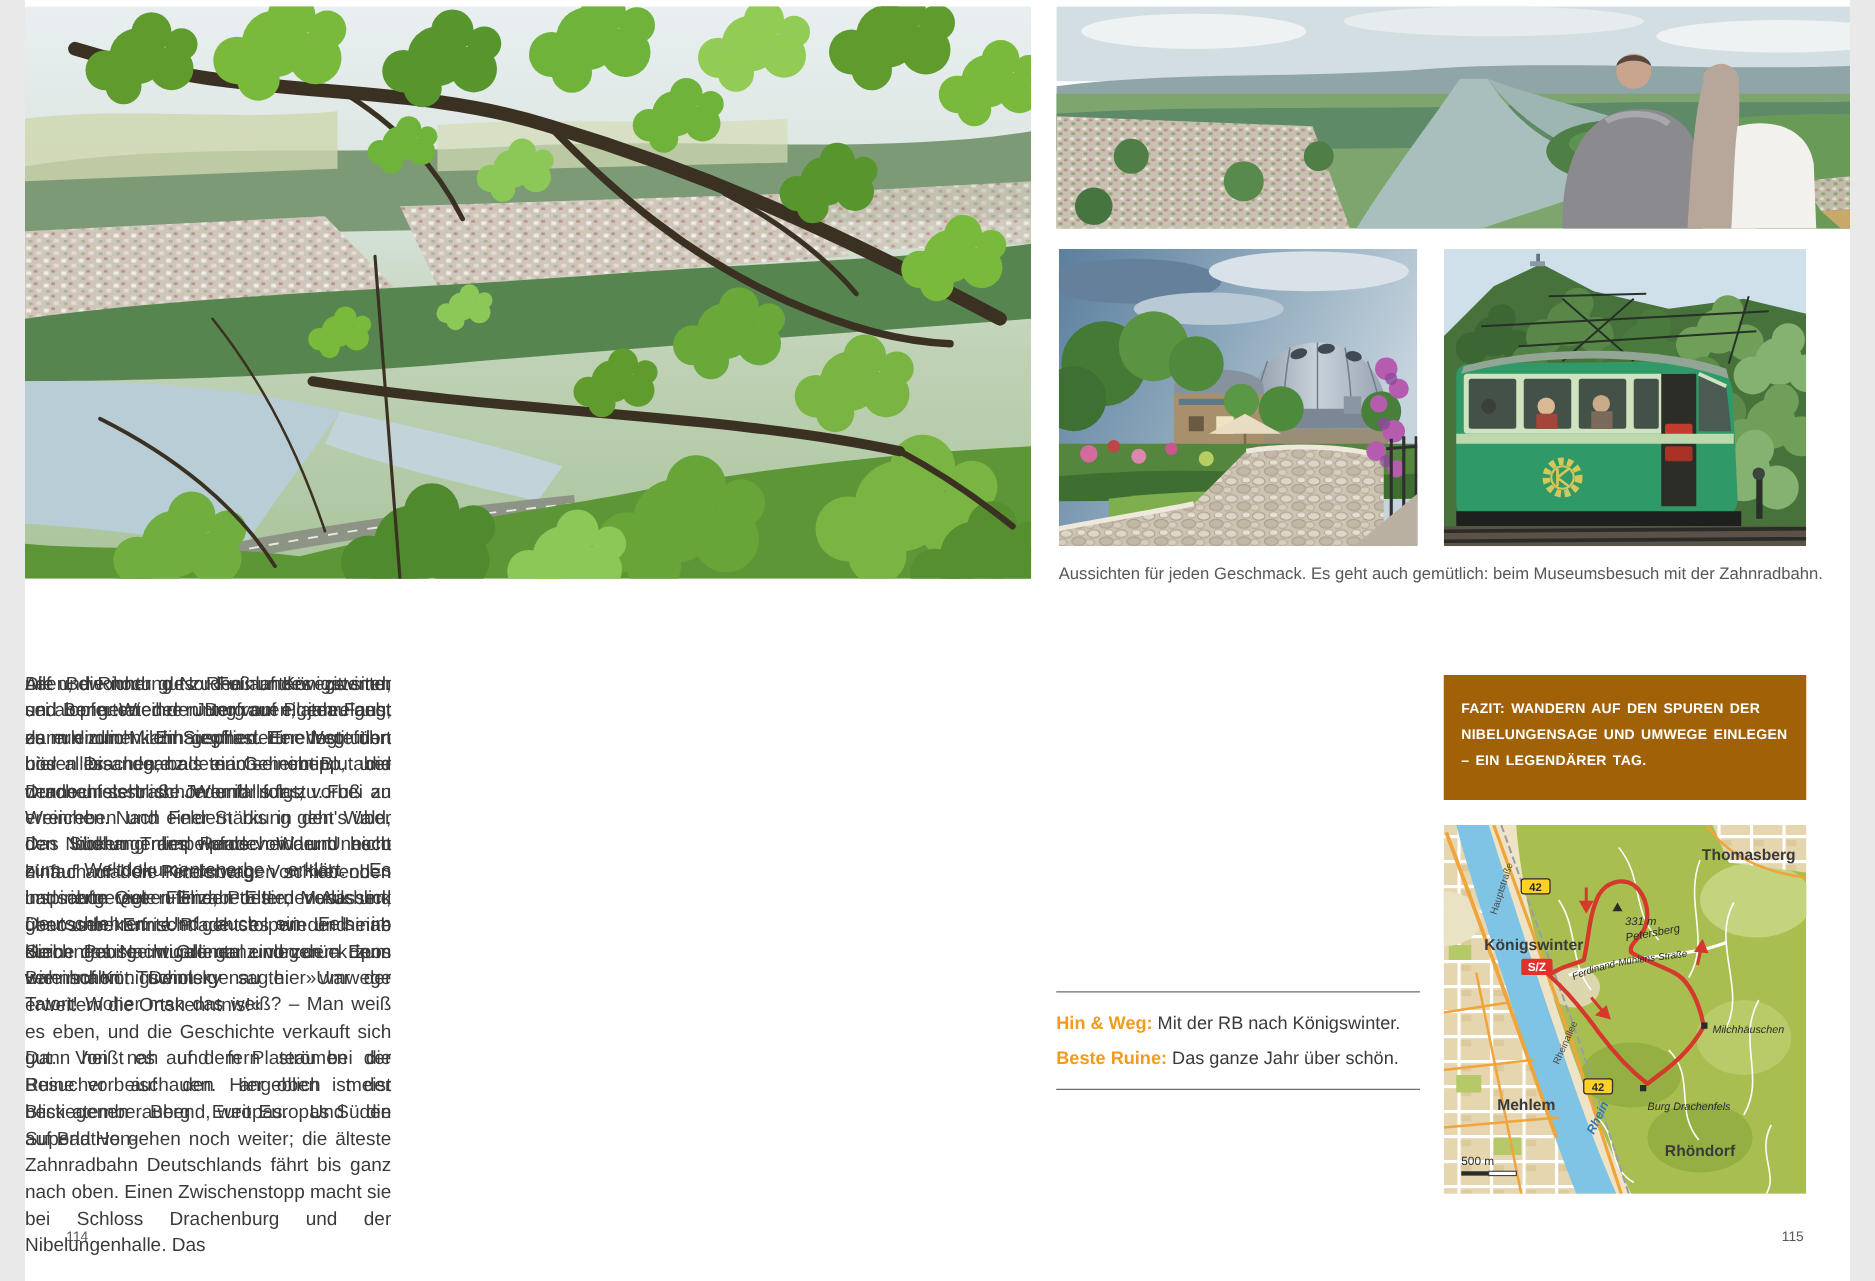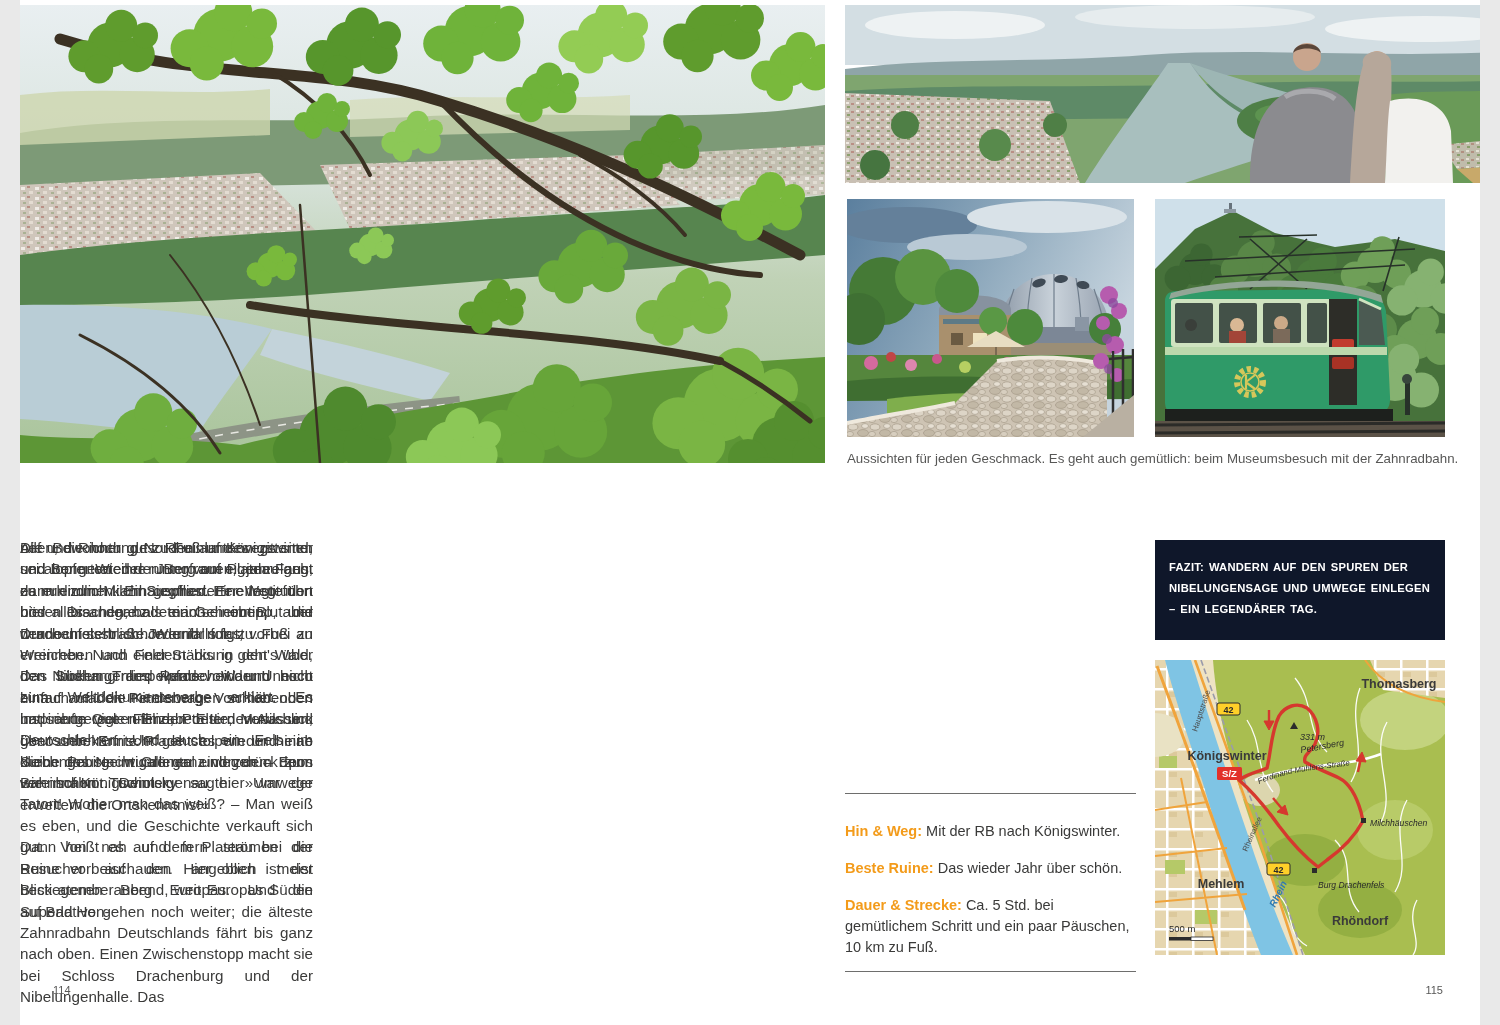--- a/index.html
+++ b/index.html
@@ -7,25 +7,25 @@
         font-family:"Liberation Sans",sans-serif;margin:0 auto;}
   .photo{position:absolute;overflow:hidden;}
   .photo svg{display:block;}
   .col{position:absolute;top:537px;width:293px;font-size:15.2px;line-height:21.4px;
        color:#3a3a39;text-align:justify;}
   .col p{margin:0 0 21px 0;}
   .caption{position:absolute;left:827px;top:451px;width:665px;font-size:13.3px;color:#575756;}
   .infoblock{position:absolute;left:825px;top:793px;width:291px;box-sizing:border-box;
              border-top:1px solid #6e6e6d;border-bottom:1px solid #6e6e6d;
              padding:11px 0 13px 0;font-size:14.5px;line-height:21px;color:#3a3a39;}
-  .infoblock p{margin:16px 0 7px 0;}
+  .infoblock p{margin:4px 0 7px 0;}
   .infoblock p:last-child{margin-bottom:0;}
   .infoblock .lbl{color:#f39b1a;font-weight:bold;}
   .fazit{position:absolute;left:1135px;top:540px;width:290px;height:100px;box-sizing:border-box;
-         background:#0f172a;color:#ffffff;padding:17px 14px;font-weight:bold;
+         background:#a16207;color:#ffffff;padding:17px 14px;font-weight:bold;
          font-size:11.2px;line-height:21px;letter-spacing:0.25px;word-spacing:1.5px;
          text-transform:uppercase;white-space:pre-line;}
   .mapwrap{position:absolute;left:1135px;top:660px;width:290px;height:295px;}
   .pagenum{position:absolute;top:984px;font-size:11px;color:#575756;}
   #pn-left{left:33px;} #pn-right{right:37px;}
   text{font-family:"Liberation Sans",sans-serif;}
 </style>
 </head>
 <body>
 
@@ -339,22 +339,21 @@
   <div class="col" id="col2">
     <p>Allen, die noch gut zu Fuß unterwegs sind, sei aber geraten den Berg auf eigene Faust zu erklimmen. Ein gepflasterter Weg führt hier bis ganz nach oben, die Drachenfelsstraße. Wer ihr folgt, vorbei an Weinreben und Feldern bis in den Wald, den locken Trampelpfade. Warum nicht einfach mal die Kinderwagen schiebenden und aufgeregt rufenden Eltern verlassen, über unbekannte Pfade stolpern und eine kleine Pause im Grünen einlegen – denn wie schon Tucholsky sagte: »Umwege erweitern die Ortskenntnis!«</p>
     <p>Dann heißt es auf dem Plateau bei der Ruine vorbeischauen. Hier oben ist der Blick atemberaubend, weit Europas Süden auf Bad Hon-</p>
   </div>
   <div class="col" id="col3">
     <p>nef und Richtung Norden auf Königswinter und Bonn. Wieder runter vom Plateau geht es nun zum Milchhäuschen. Eine Institution und alles andere als ein Geheimtipp, aber dennoch sehr schön und nur zu Fuß zu erreichen. Nach einer Stärkung geht's über den Südhang des Remscheid und hoch hinauf auf den Petersberg. Von hier oben hat schon Queen Elizabeth II. den Ausblick genossen. Erfrischt geht es wieder hinab durch das Nachtigallental und zurück zum Bahnhof Königswinter.</p>
   </div>
 
   <div class="infoblock">
     <p><span class="lbl">Hin &amp; Weg:</span><span> Mit der RB nach Königswinter.</span></p>
-    <p><span class="lbl">Beste Ruine:</span><span> Das wieder Jahr über schön.</span></p>
-    <p><span class="lbl">Dauer &amp; Strecke:</span><span> Ca. 5 Std. bei gemütlichem Schritt und ein paar Päuschen, 10 km zu Fuß.</span></p>
+    <p><span class="lbl">Beste Ruine:</span><span> Das ganze Jahr über schön.</span></p>
   </div>
 
   <div class="fazit">Fazit: Wandern auf den Spuren der
 Nibelungensage und Umwege einlegen
 – ein legendärer Tag.</div>
 
   <div class="mapwrap">
     <svg width="290" height="295" viewBox="0 0 290 295">
       <defs>
         <pattern id="blocks" width="26" height="20" patternUnits="userSpaceOnUse">

